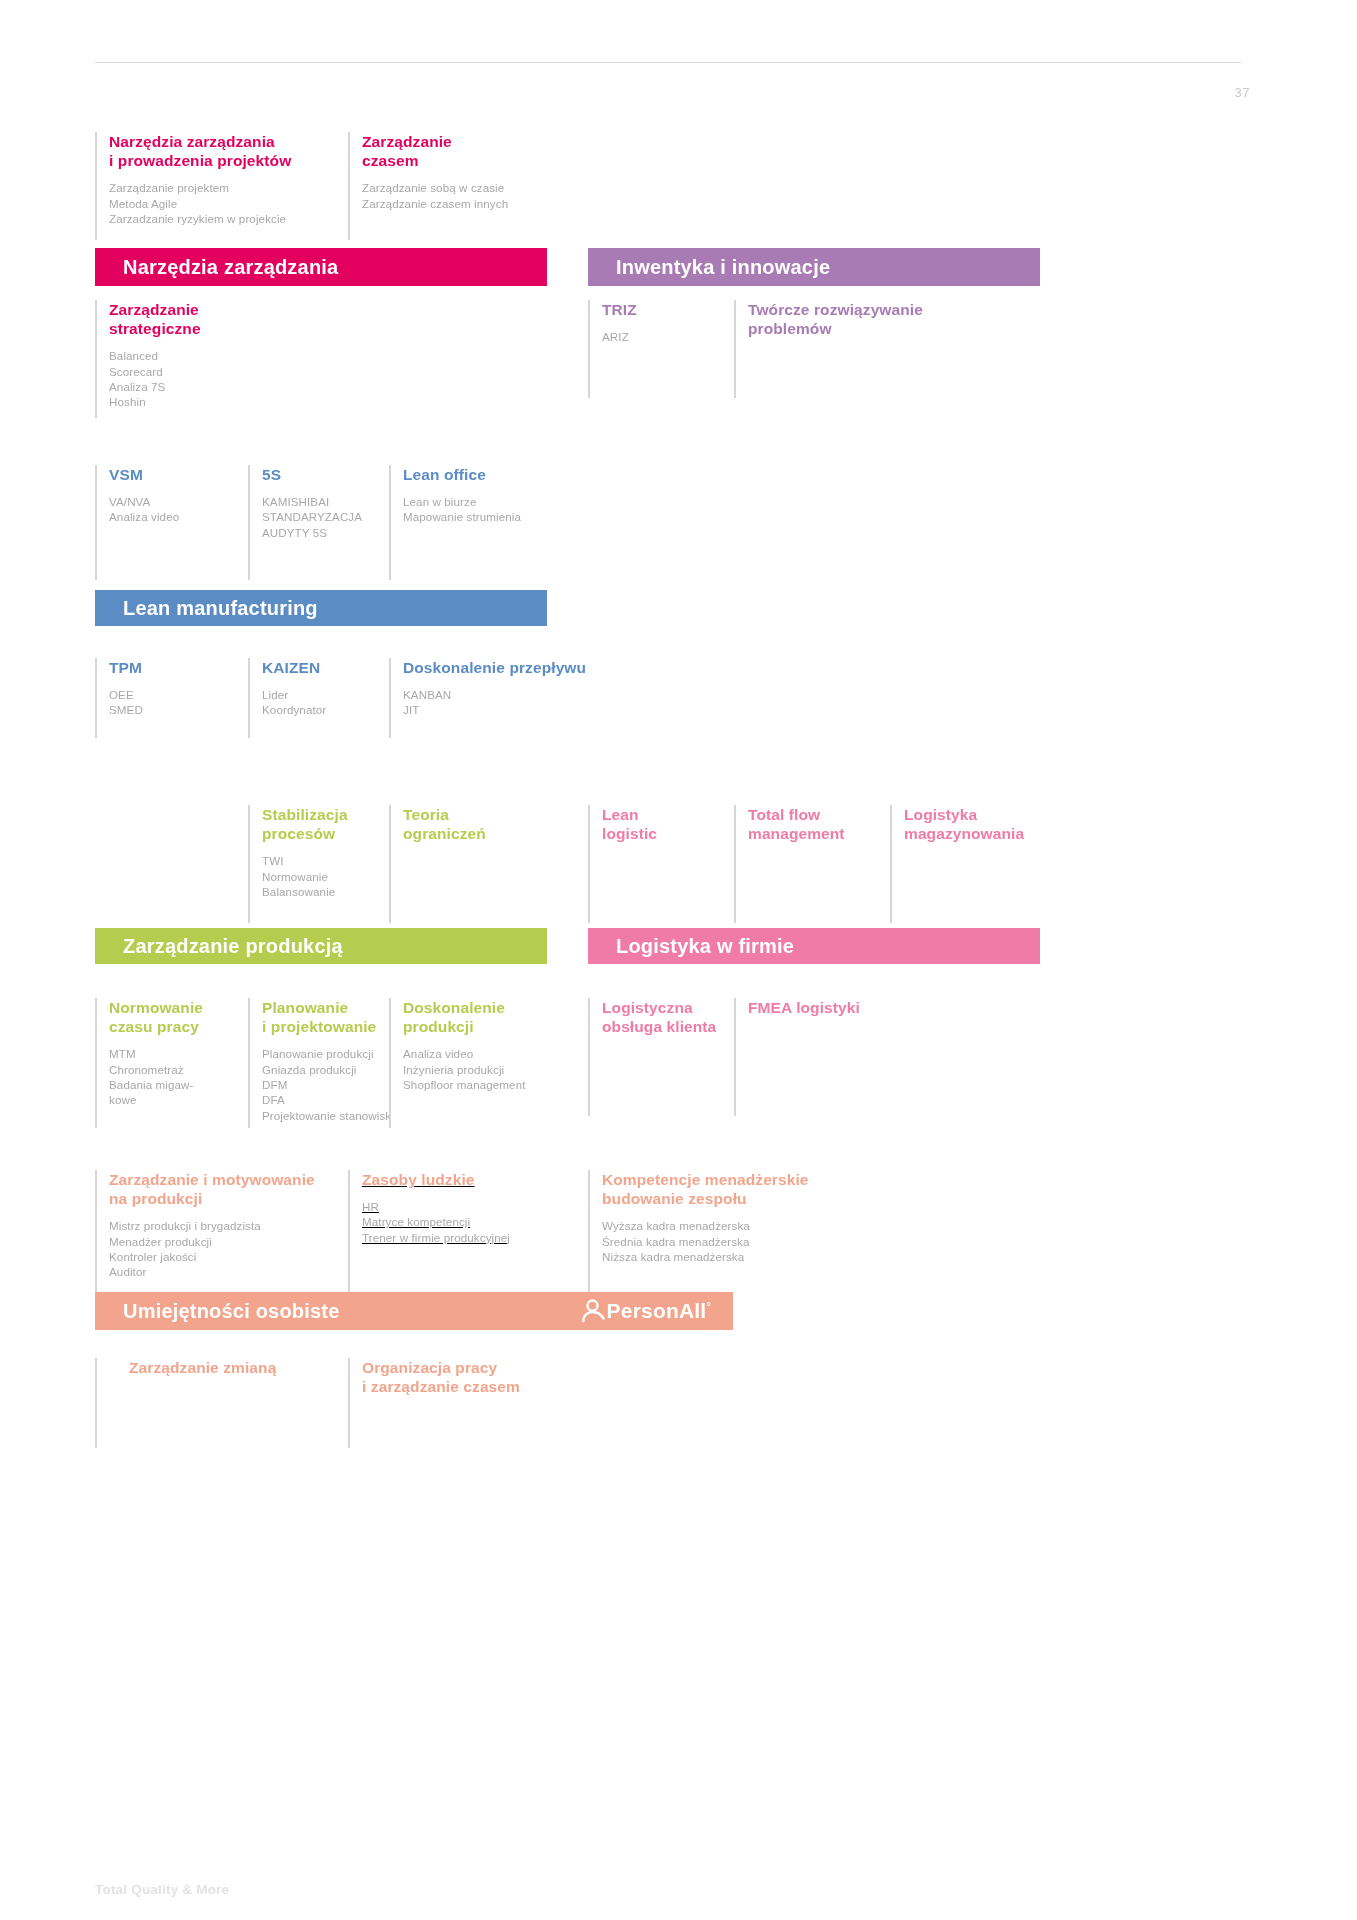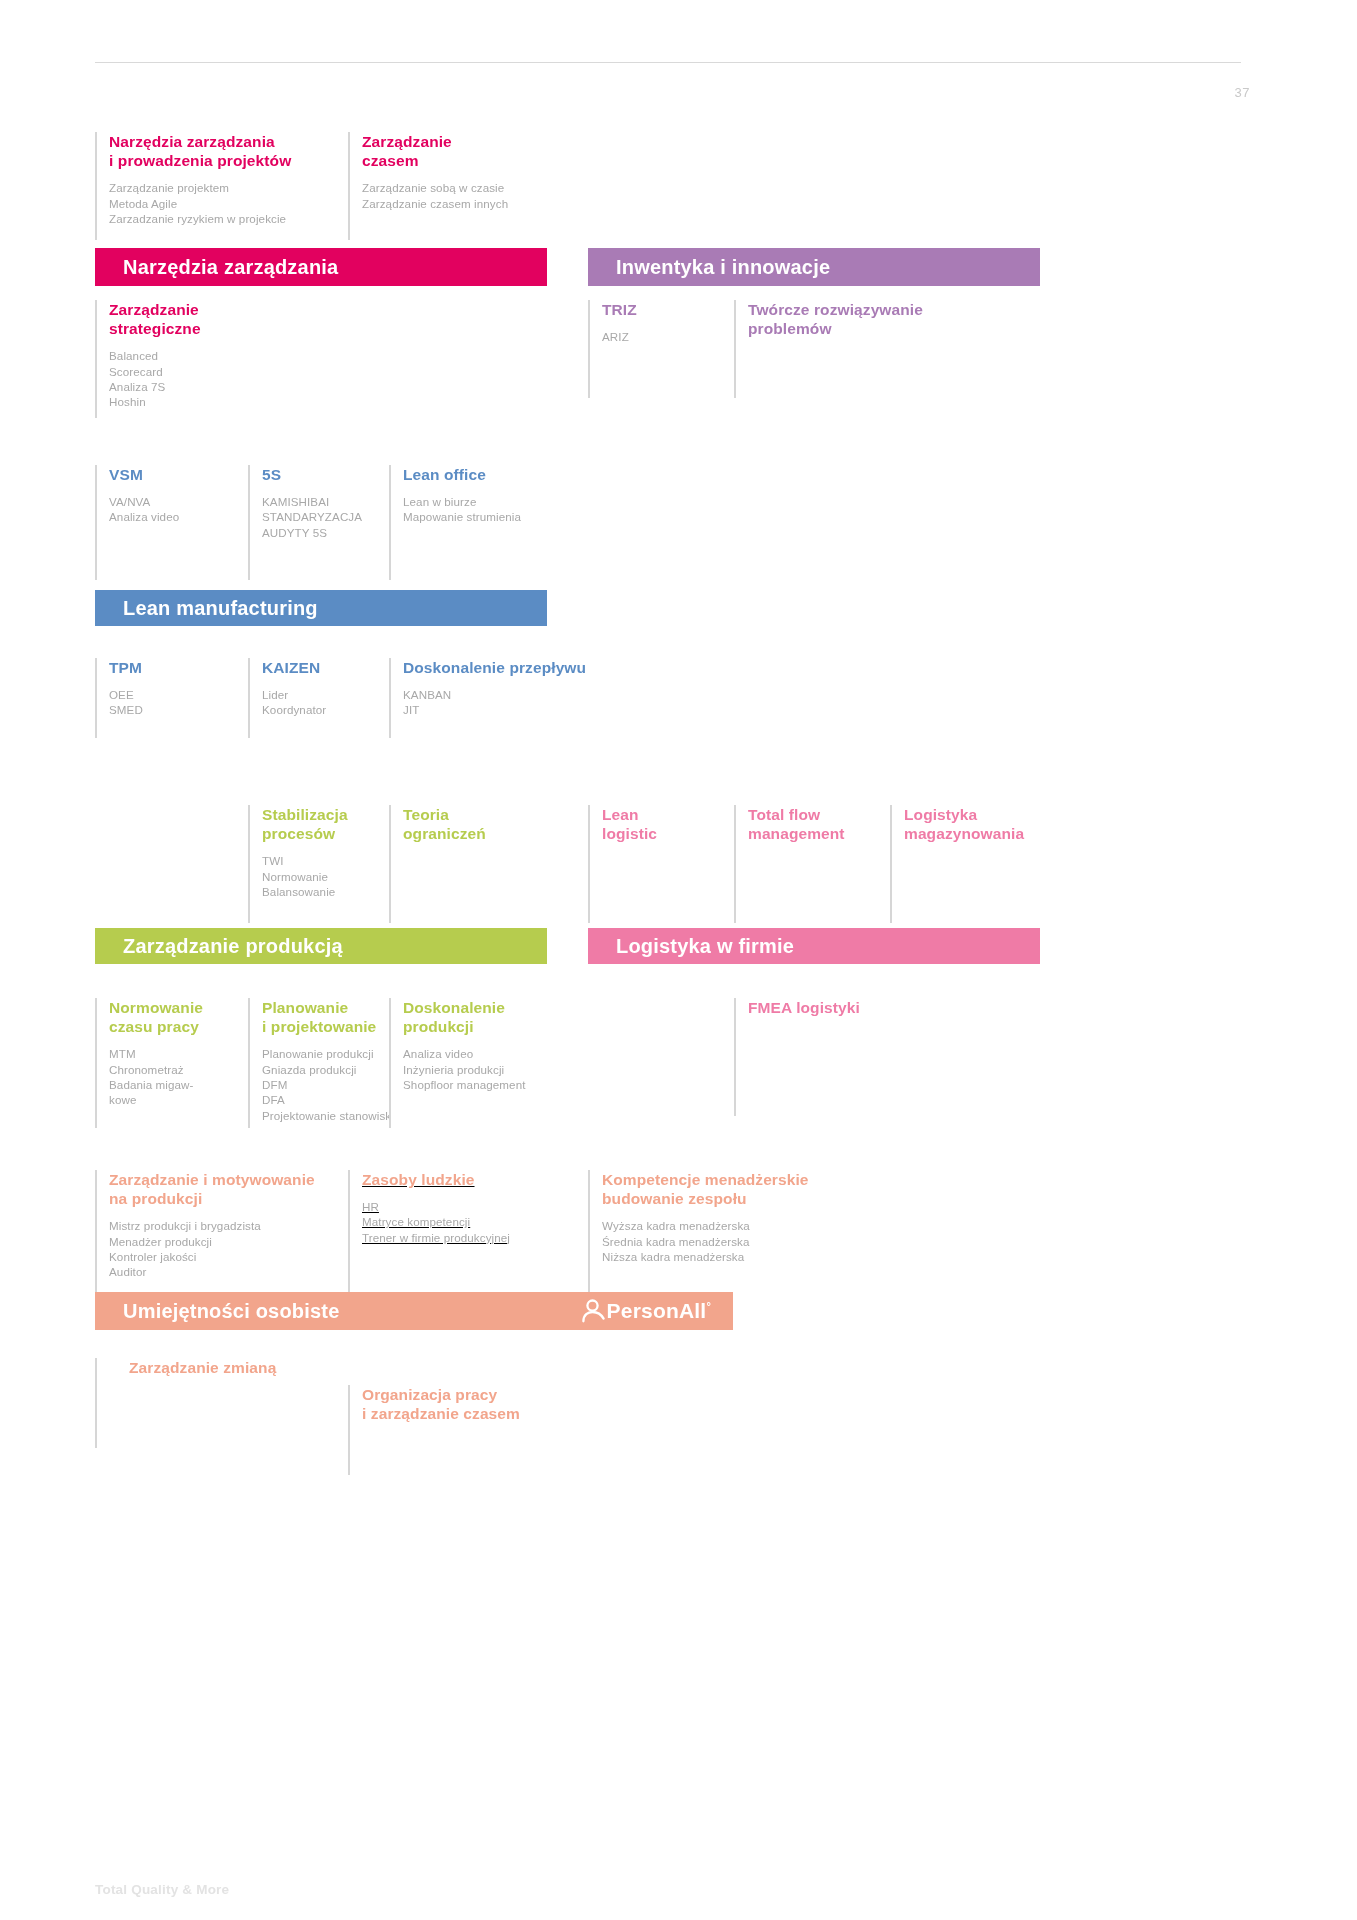--- a/index.html
+++ b/index.html
@@ -249,20 +249,23 @@
   </div>
 
   <div class="col" style="left:890px;top:805px;width:160px;height:118px;">
     <h4 class="c-pink">Logistyka<br>magazynowania</h4>
   </div>
 
   <div class="bar bg-pink" style="left:588px;top:928px;width:452px;height:36px;">
     <span class="bar-title">Logistyka w firmie</span>
   </div>
 
+  <div class="col" style="left:588px;top:998px;width:145px;height:118px;">
+    <h4 class="c-pink">Logistyczna<br>obsługa klienta</h4>
+  </div>
 
   <div class="col" style="left:734px;top:998px;width:200px;height:118px;">
     <h4 class="c-pink">FMEA logistyki</h4>
   </div>
 
   <div class="col" style="left:95px;top:1170px;width:252px;height:125px;">
     <h4 class="c-peach">Zarządzanie i motywowanie<br>na produkcji</h4>
     <ul>
       <li>Mistrz produkcji i brygadzista</li>
       <li>Menadżer produkcji</li>
@@ -297,20 +300,20 @@
         <path d="M2.4 22.3 C2.4 15.8 7.0 13.0 11.5 13.0 C16.6 13.0 20.4 15.6 22.6 19.6" fill="none" stroke="#ffffff" stroke-width="2.3" stroke-linecap="round"></path>
       </svg>
       <span class="wordmark"><span>PersonAll</span><sup>°</sup></span>
     </span>
   </div>
 
   <div class="col" style="left:95px;top:1358px;width:252px;height:90px;padding-left:32px;">
     <h4 class="c-peach">Zarządzanie zmianą</h4>
   </div>
 
-  <div class="col" style="left:348px;top:1358px;width:240px;height:90px;margin-top:27px;">
+  <div class="col" style="left:348px;top:1358px;width:240px;height:90px;">
     <h4 class="c-peach">Organizacja pracy<br>i zarządzanie czasem</h4>
   </div>
 
 
   <div class="footer">Total Quality &amp; More</div>
 
 </div>
 
 </body></html>

